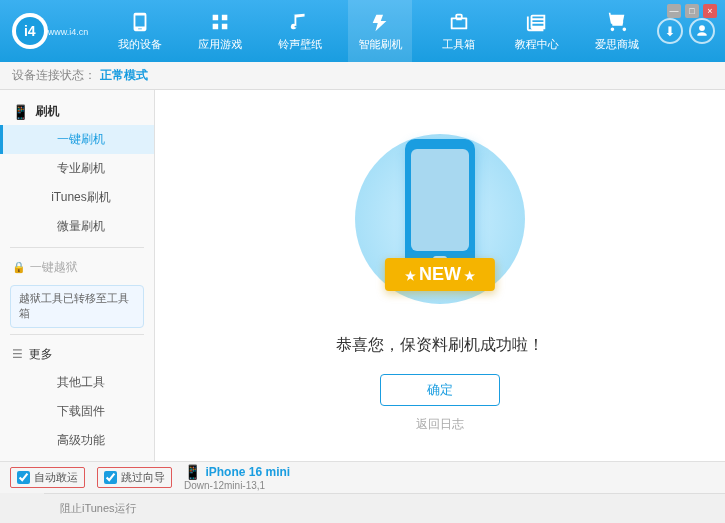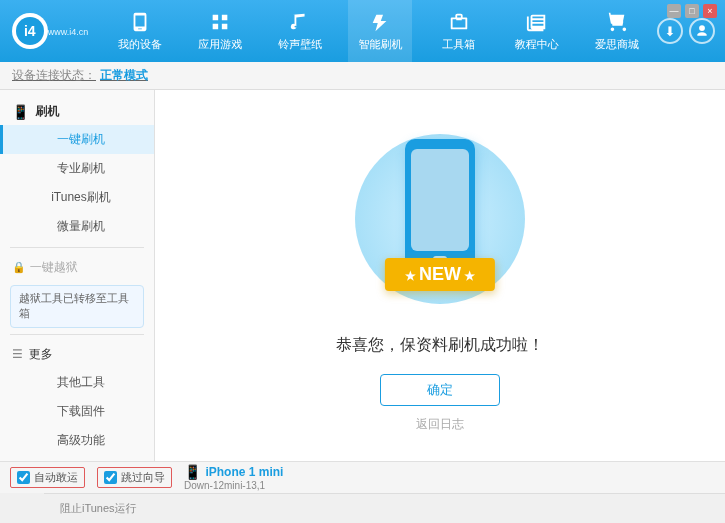--- a/index.html
+++ b/index.html
@@ -124,21 +124,20 @@
     
     .status-bar {
       height: 28px;
       background: #f5f5f5;
       border-bottom: 1px solid #ddd;
       display: flex;
       align-items: center;
       padding: 0 12px;
       font-size: 12px;
       color: #666;
-      text-decoration: underline;
     }
     .status-bar .status-label { color: #888; }
     .status-bar .status-value { color: #1a9de0; font-weight: bold; margin-left: 4px; }
 
     
     .main-content {
       display: flex;
       height: calc(523px - 62px - 28px - 30px - 32px);
     }
 
@@ -607,21 +606,21 @@
       <label class="checkbox-label" for="auto-launch">自动敢运</label>
     </div>
     <div class="checkbox-item">
       <input type="checkbox" checked="" id="skip-wizard" style="">
       <label class="checkbox-label" for="skip-wizard">跳过向导</label>
     </div>
   </div>
   <div class="device-info">
     <div class="device-name">
       <span class="device-icon">📱</span>
-      <span>iPhone 1 mini</span>
+      <span>iPhone 16 mini</span>
     </div>
     <div class="device-sub">Down-12mini-13,1</div>
   </div>
 </div>
 
 <div class="footer-bar">
   <div class="footer-left">
     <button class="stop-itunes-btn">阻止iTunes运行</button>
   </div>
 </div>

